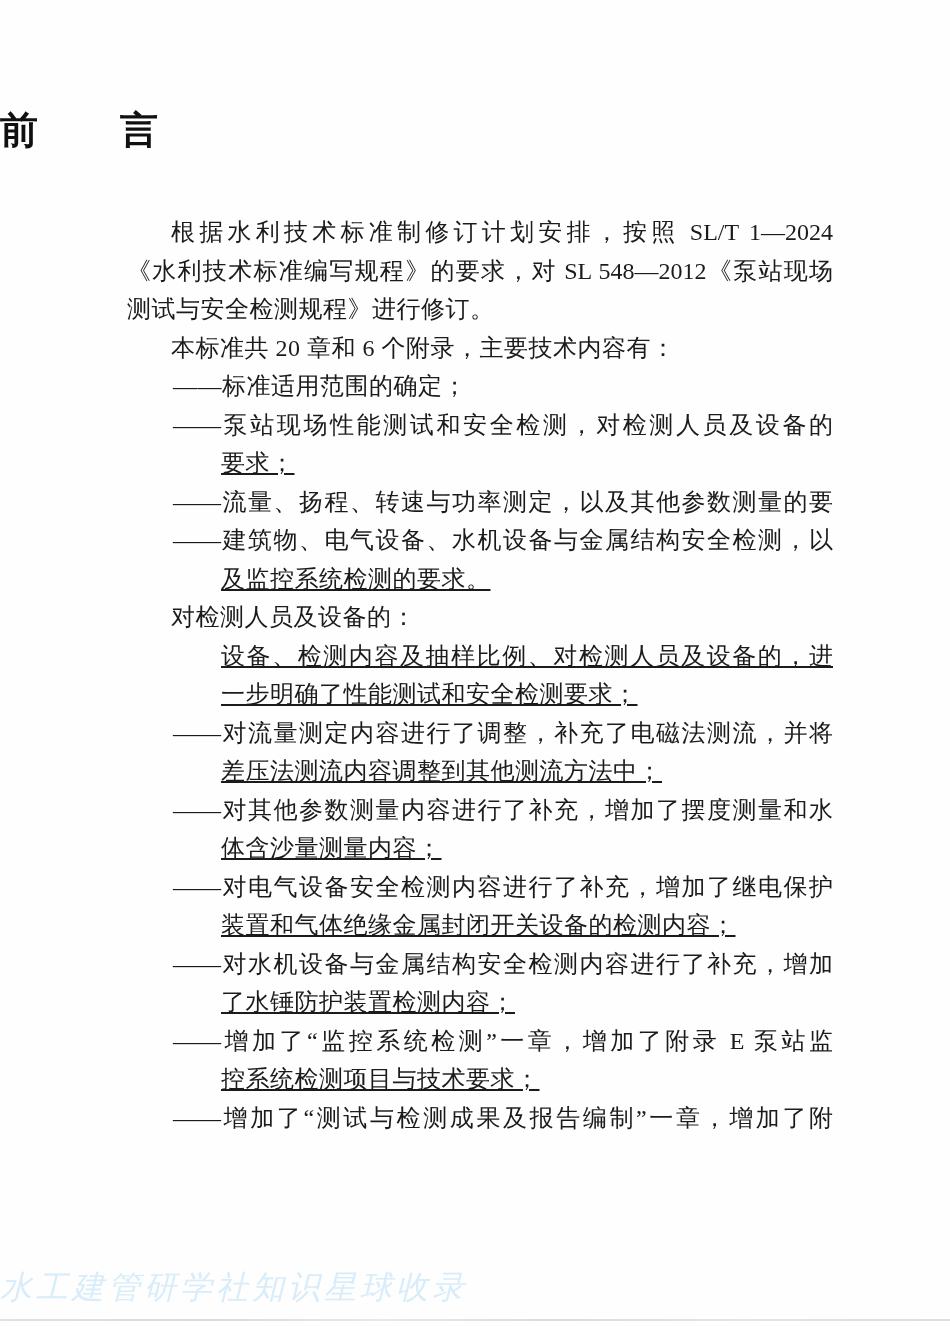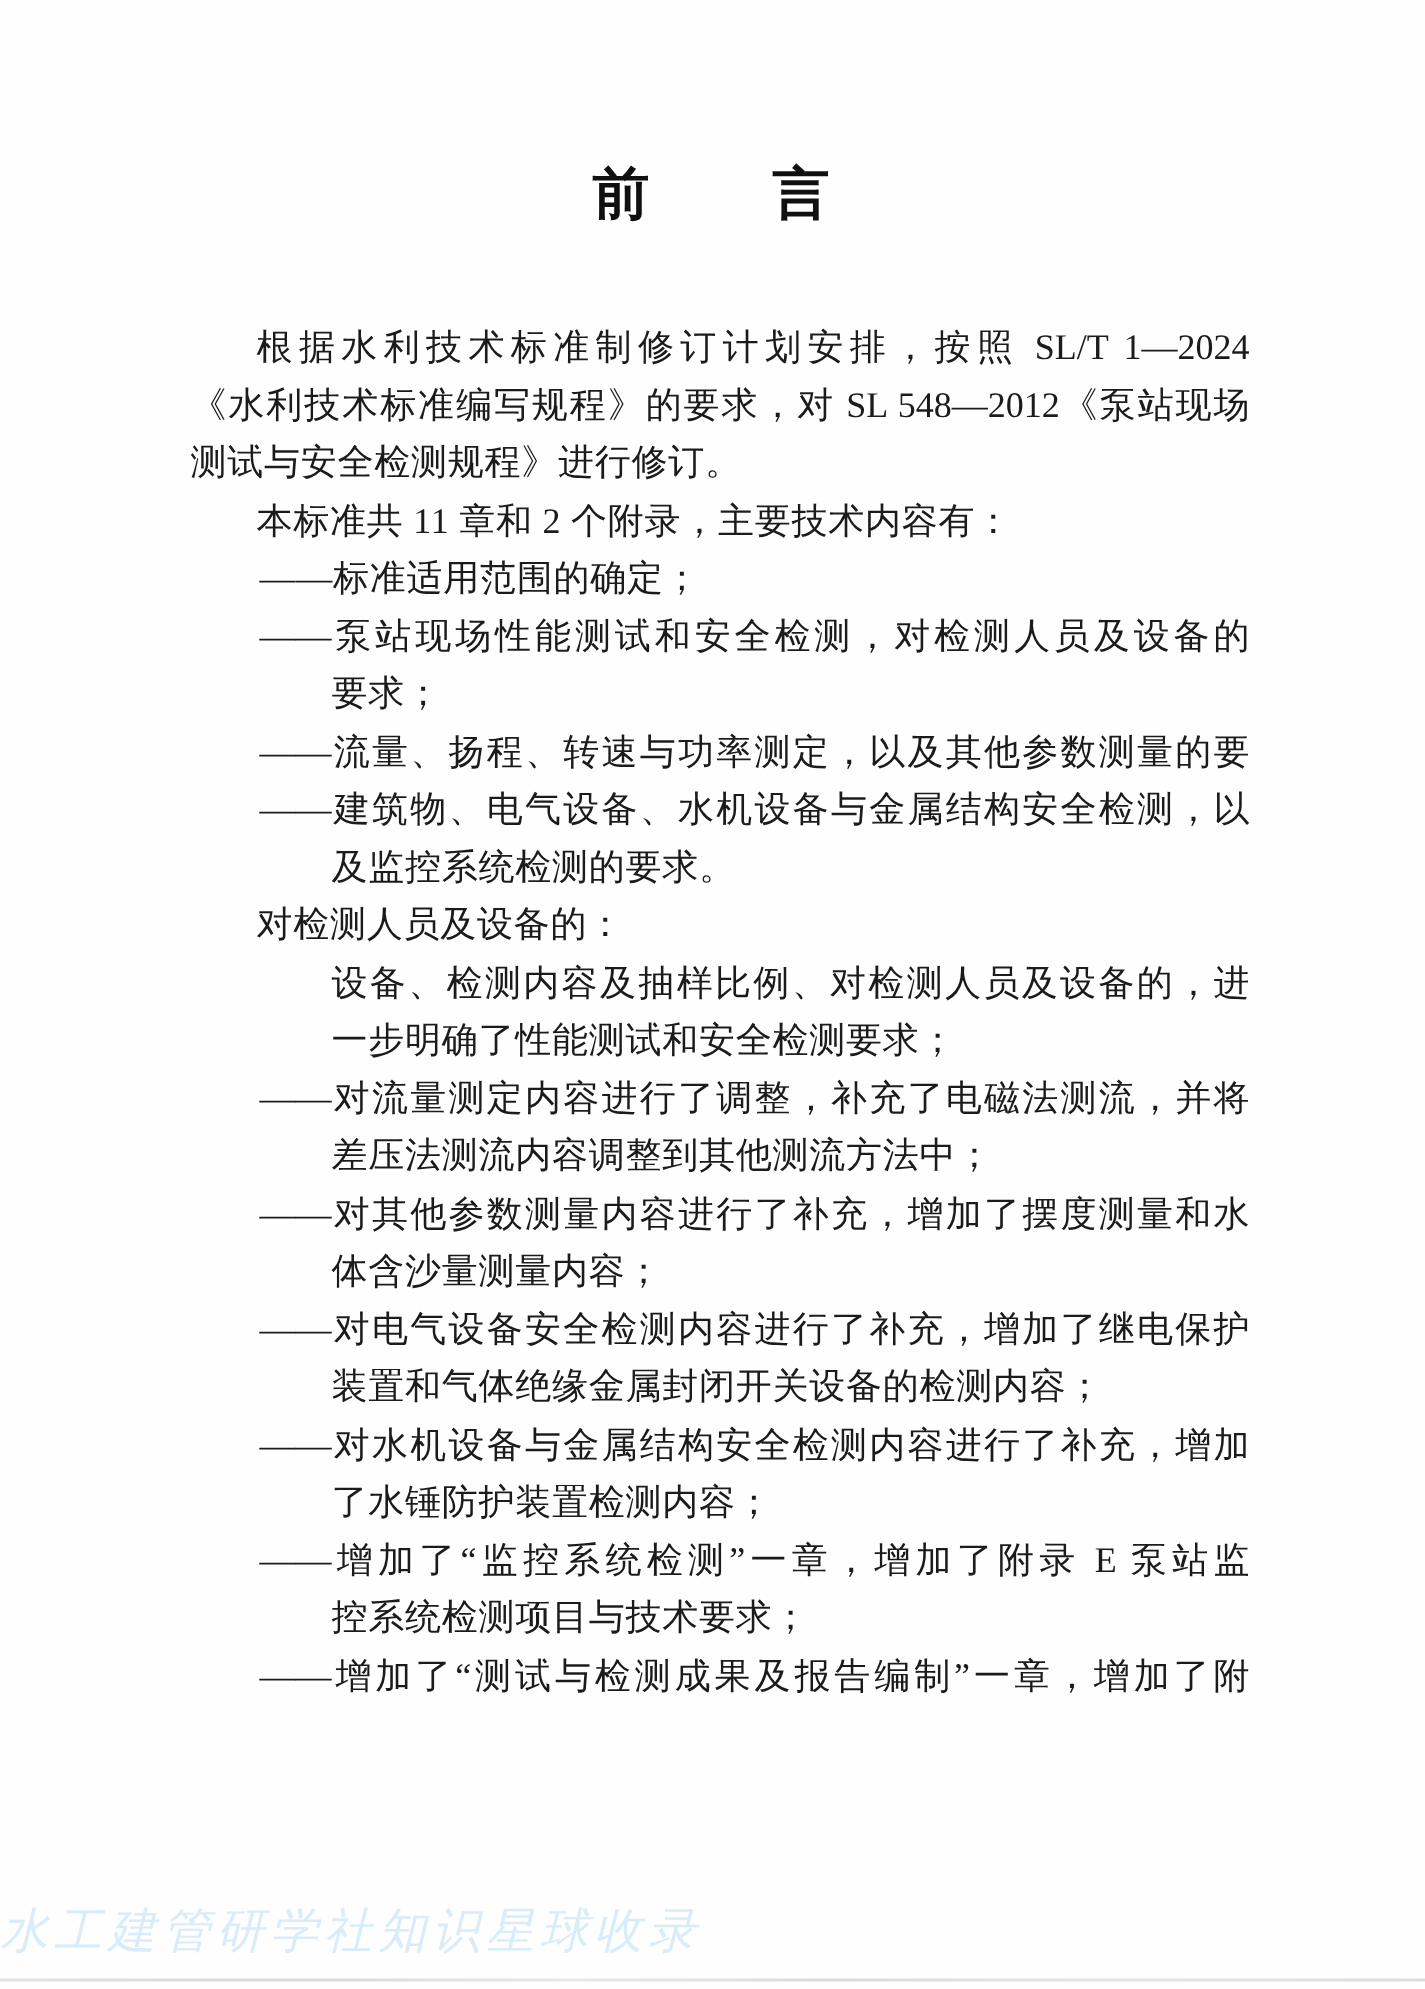--- a/index.html
+++ b/index.html
@@ -14,21 +14,20 @@
     background: #fefefe;
     overflow: hidden;
     font-family: "Liberation Serif", "DejaVu Serif", serif;
   }
   .title {
     position: absolute;
     top: 104px;
     left: 0;
     width: 100%;
     margin: 0;
-    text-align: center;
     font-family: "Liberation Sans", "DejaVu Sans", sans-serif;
     font-size: 38px;
     line-height: 52px;
     font-weight: 700;
     color: #101010;
     letter-spacing: 2px;
   }
   .content {
     position: absolute;
     top: 213px;
@@ -46,21 +45,21 @@
   .line.full {
     white-space: normal;
     overflow: hidden;
     text-align: justify;
     text-align-last: justify;
     letter-spacing: 0;
   }
   .p-first { padding-left: 44px; }
   .p-cont  { padding-left: 0; }
   .dash    { padding-left: 46px; }
-  .dash-cont { padding-left: 94px; }
+  .dash-cont { padding-left: 94px; text-decoration: underline; }
   .watermark {
     position: absolute;
     top: 1266px;
     left: 0;
     width: 100%;
     font-style: italic;
     font-size: 32px;
     letter-spacing: 4px;
     color: #d8edf9;
     font-family: "Liberation Serif", "DejaVu Serif", serif;
@@ -79,21 +78,21 @@
 </style>
 </head>
 <body>
 
 <div class="page">
   <h1 class="title">前　　言</h1>
   <div class="content">
       <div class="line p-first full">根据水利技术标准制修订计划安排，按照 SL/T 1—2024</div>
       <div class="line p-cont full">《水利技术标准编写规程》的要求，对 SL 548—2012《泵站现场</div>
       <div class="line p-cont">测试与安全检测规程》进行修订。</div>
-      <div class="line p-first">本标准共 11 章和 2 个附录，主要技术内容有：</div>
+      <div class="line p-first">本标准共 20 章和 6 个附录，主要技术内容有：</div>
       <div class="line dash">——标准适用范围的确定；</div>
       <div class="line dash full">——泵站现场性能测试和安全检测，对检测人员及设备的</div>
       <div class="line dash-cont">要求；</div>
       <div class="line dash full">——流量、扬程、转速与功率测定，以及其他参数测量的要求；</div>
       <div class="line dash full">——建筑物、电气设备、水机设备与金属结构安全检测，以</div>
       <div class="line dash-cont">及监控系统检测的要求。</div>
       <div class="line p-first">对检测人员及设备的：</div>
       <div class="line dash-cont full">设备、检测内容及抽样比例、对检测人员及设备的，进</div>
       <div class="line dash-cont">一步明确了性能测试和安全检测要求；</div>
       <div class="line dash full">——对流量测定内容进行了调整，补充了电磁法测流，并将</div>

